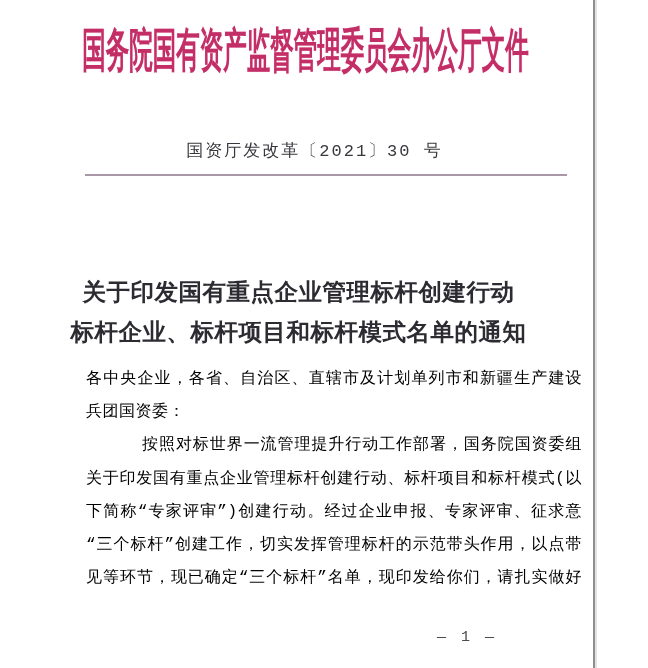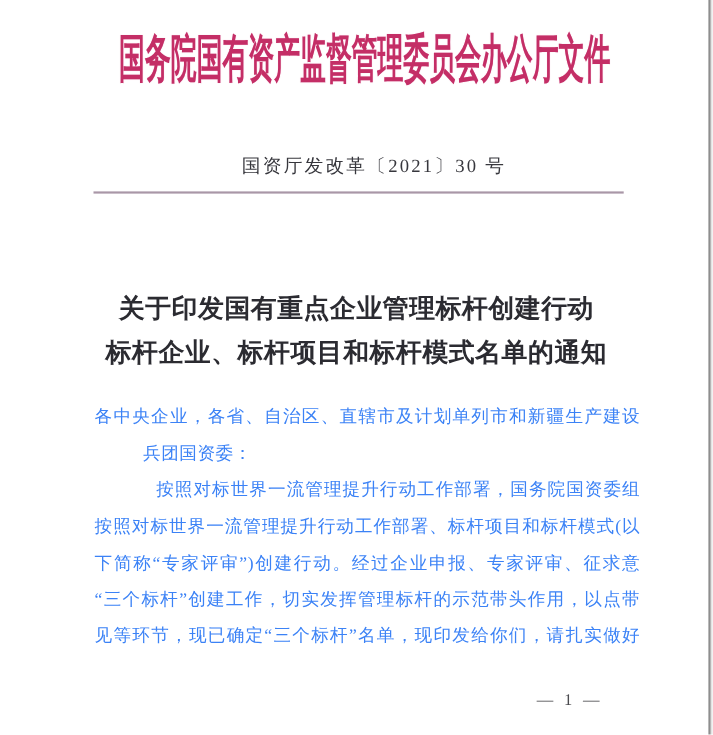--- a/index.html
+++ b/index.html
@@ -2,25 +2,25 @@
 <html><head>
 <meta charset="utf-8">
 <style>
   html, body {
     margin: 0;
     padding: 0;
     background: #ffffff;
   }
   .page {
     position: relative;
-    width: 648px;
+    width: 597px;
     height: 668px;
     background: #ffffff;
     overflow: hidden;
-    font-family: Liberation Serif, serif;
+    font-family: Liberation Mono, monospace;
   }
   
   .scan-edge-line {
     position: absolute;
     top: 0;
     right: 2px;
     width: 2px;
     height: 100%;
     background: #8e8e8e;
   }
@@ -95,21 +95,20 @@
     line-height: 33.2px;
     letter-spacing: 0.5px;
     text-align: justify;
     text-align-last: justify;
     box-sizing: border-box;
     white-space: nowrap;
   }
   .body-block .line.left {
     text-align: center;
     text-align-last: left;
-    margin-left: 44px;
   }
   .body-block .line.indent {
     padding-left: 56px;
   }
   .page-num {
     position: absolute;
     top: 629px;
     right: 100px;
     font-size: 15px;
     letter-spacing: 3px;
@@ -125,31 +124,31 @@
   <div class="scan-edge-line"></div>
 
   <div class="header-wrap">
     <span class="header-title" style="color: rgb(196, 46, 102);">国务院国有资产监督管理委员会办公厅文件</span>
   </div>
 
   <div class="doc-number">国资厅发改革〔2021〕30 号</div>
 
   <div class="divider" style="background: rgb(154, 133, 152);"></div>
 
-  <div class="title-block" style="color: rgb(43, 43, 49);">
+  <div class="title-block" style="color: rgb(43, 43, 49); margin-top: 13px;">
     <div>关于印发国有重点企业管理标杆创建行动</div>
     <div>标杆企业、标杆项目和标杆模式名单的通知</div>
   </div>
 
-  <div class="body-block" style="color: #3b82f6;">
+  <div class="body-block" style="color: #000000;">
 
   <div class="line">各中央企业，各省、自治区、直辖市及计划单列市和新疆生产建设</div>
       <div class="line left">兵团国资委：</div>
       <div class="line indent">按照对标世界一流管理提升行动工作部署，国务院国资委组</div>
-      <div class="line">按照对标世界一流管理提升行动工作部署、标杆项目和标杆模式(以</div>
+      <div class="line">关于印发国有重点企业管理标杆创建行动、标杆项目和标杆模式(以</div>
       <div class="line">下简称“专家评审”)创建行动。经过企业申报、专家评审、征求意</div>
       <div class="line">“三个标杆”创建工作，切实发挥管理标杆的示范带头作用，以点带</div>
       <div class="line">见等环节，现已确定“三个标杆”名单，现印发给你们，请扎实做好</div>
     </div>
 
   <div class="page-num">— 1 —</div>
 
 </div>
 
 </body></html>

